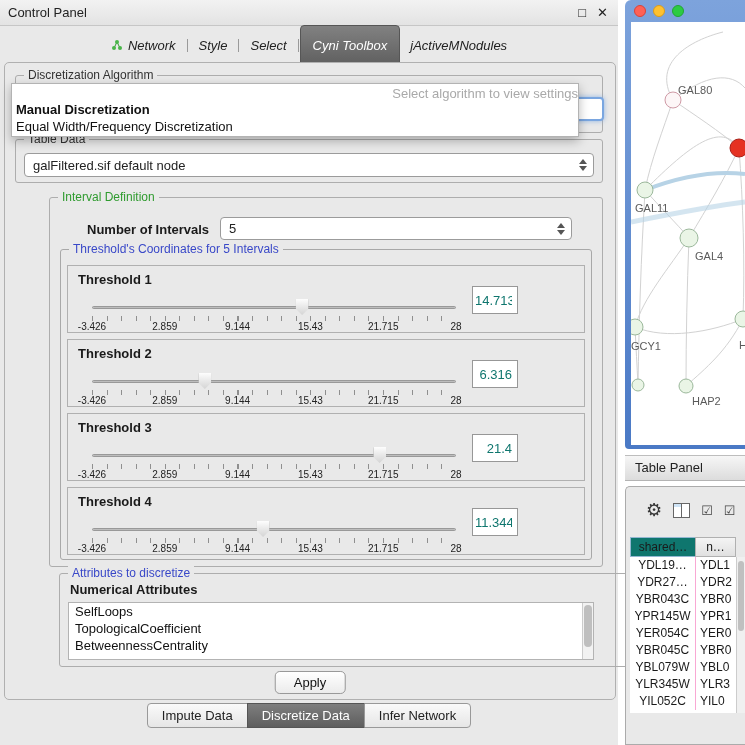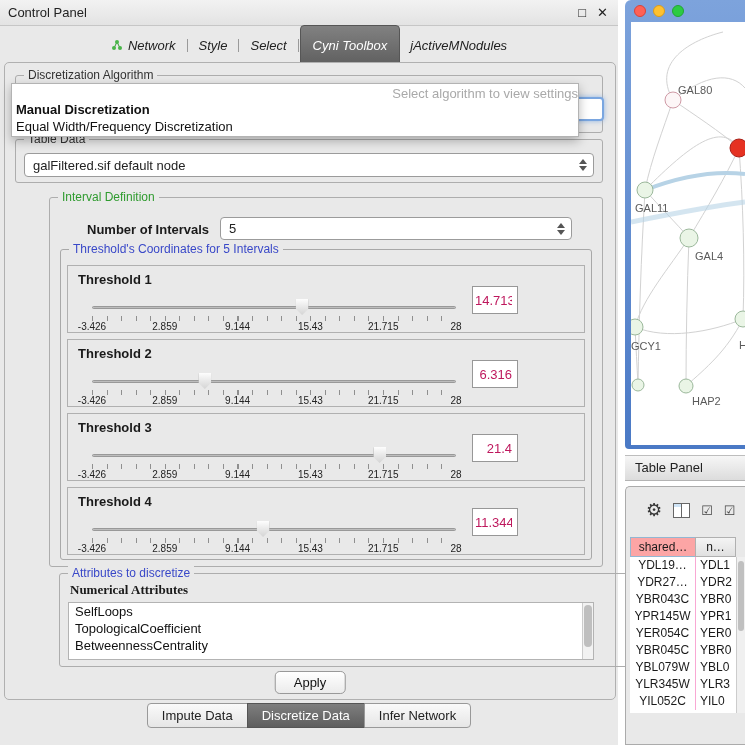--- a/index.html
+++ b/index.html
@@ -45,21 +45,21 @@
   .slider{position:absolute;left:24px;top:32px;width:364px;height:17px;}
   .track{position:absolute;left:0;right:0;top:8px;height:3px;background:#bdbdbd;border:1px solid #999;border-radius:2px;}
   .thumb{position:absolute;top:1px;width:13px;height:16px;transform:translateX(-50%);
     background:linear-gradient(#fdfdfd,#d4d4d4);clip-path:polygon(0 0,100% 0,100% 60%,50% 100%,0 60%);
     filter:drop-shadow(0 0 1px #777);}
   .ticks{position:absolute;left:24px;top:50px;width:364px;height:5px;
     background:repeating-linear-gradient(to right,#8f8f8f 0 1px,transparent 1px 14.55px);}
   .tick-labels{position:absolute;left:24px;top:55px;width:364px;height:11px;font-size:10px;color:#222;}
   .tick-labels span{position:absolute;transform:translateX(-50%);white-space:nowrap;}
   .value-box{position:absolute;left:404px;top:20px;width:46px;height:28px;background:#fff;border:1px solid #979797;
-    font-size:13px;text-align:right;padding-right:5px;font-family:"Liberation Sans",sans-serif;color:#be185d;}
+    font-size:13px;text-align:right;padding-right:5px;font-family:"Liberation Sans",sans-serif;color:#0f766e;}
 
   .listbox{position:absolute;left:8px;top:28px;width:526px;height:58px;background:#fff;border:1px solid #b3b3b3;overflow:hidden;}
   .list-item{height:17px;line-height:17px;padding-left:6px;font-size:13px;color:#111;white-space:nowrap;}
   .vscroll{position:absolute;right:0;top:0;bottom:0;width:11px;background:#f2f2f2;border-left:1px solid #ccc;}
   .vthumb{position:absolute;left:1px;right:1px;top:2px;height:42px;background:#bfbfbf;border-radius:5px;}
 
   .apply-btn{position:absolute;top:608px;left:50%;transform:translateX(-50%);padding:3px 18px;font-size:13px;color:#111;
     background:linear-gradient(#ffffff,#ebebeb);border:1px solid #999;border-radius:5px;}
 
   .bottom-tabs{position:absolute;left:0;top:703px;width:618px;display:flex;justify-content:center;}
@@ -82,21 +82,21 @@
   .table-title{position:absolute;left:625px;top:455px;width:120px;height:26px;background:linear-gradient(#f6f6f6,#dcdcdc);
     border-top:1px solid #bdbdbd;border-bottom:1px solid #b3b3b3;font-size:13px;line-height:24px;padding-left:10px;color:#222;}
 
   .table-panel{position:absolute;left:625px;top:486px;width:120px;height:259px;background:#e9e9e9;
     border:1px solid #ababab;border-right:none;border-top-left-radius:5px;}
   .tp-toolbar{position:absolute;top:6px;left:0;width:100%;height:34px;display:flex;align-items:center;gap:11px;padding-left:20px;}
   .gear{font-size:18px;color:#383838;line-height:1;}
   .cb{font-size:13px;color:#444;line-height:1;}
   .tp-header{position:absolute;top:50px;left:4px;right:9px;height:20px;display:flex;}
   .tp-th{border:1px solid #b0b0b0;font-size:12px;text-align:center;line-height:18px;overflow:hidden;white-space:nowrap;color:#1a1a1a;}
-  .tp-th.c1{width:66px;background:#fca5a5;border-color:#93b7d2;}
+  .tp-th.c1{width:66px;background:#0f766e;border-color:#93b7d2;}
   .tp-th.c2{flex:1;background:linear-gradient(#f4f4f4,#e0e0e0);margin-left:-1px;}
   .tp-body{position:absolute;top:70px;left:4px;right:9px;height:156px;background:#fff;overflow:hidden;}
   .tp-row{height:17px;display:flex;font-size:12px;line-height:17px;color:#1a1a1a;}
   .tp-cell{overflow:hidden;white-space:nowrap;}
   .tp-cell.c1{width:66px;text-align:center;border-right:1px solid #f9a8d4;}
   .tp-cell.c2{flex:1;padding-left:4px;}
   .tp-vscroll{position:absolute;top:70px;right:0;width:9px;height:156px;background:#f0f0f0;border-left:1px solid #ccc;}
   .tp-vthumb{position:absolute;left:1px;right:1px;top:4px;height:70px;background:#c0c0c0;border-radius:4px;}
 </style>
 </head>
@@ -248,21 +248,21 @@
             <span style="left:80%">21.715</span>
             <span style="left:100%">28</span>
           </div>
           <input class="value-box" value="11.344" style="">
         </div>
       </div>
     </div>
 
     <div class="group" style="left:54px;top:510px;width:616px;height:94px;">
       <span class="legend blue">Attributes to discretize</span>
-      <span class="section-label" style="left:10px;top:8px;font-family:Liberation Serif, serif;">Numerical Attributes</span>
+      <span class="section-label" style="left:10px;top:8px;">Numerical Attributes</span>
       <div class="listbox">
         <div class="list-item">SelfLoops</div>
         <div class="list-item">TopologicalCoefficient</div>
         <div class="list-item">BetweennessCentrality</div>
         <div class="vscroll">
             <div class="vthumb"></div>
           </div>
       </div>
     </div>
 

